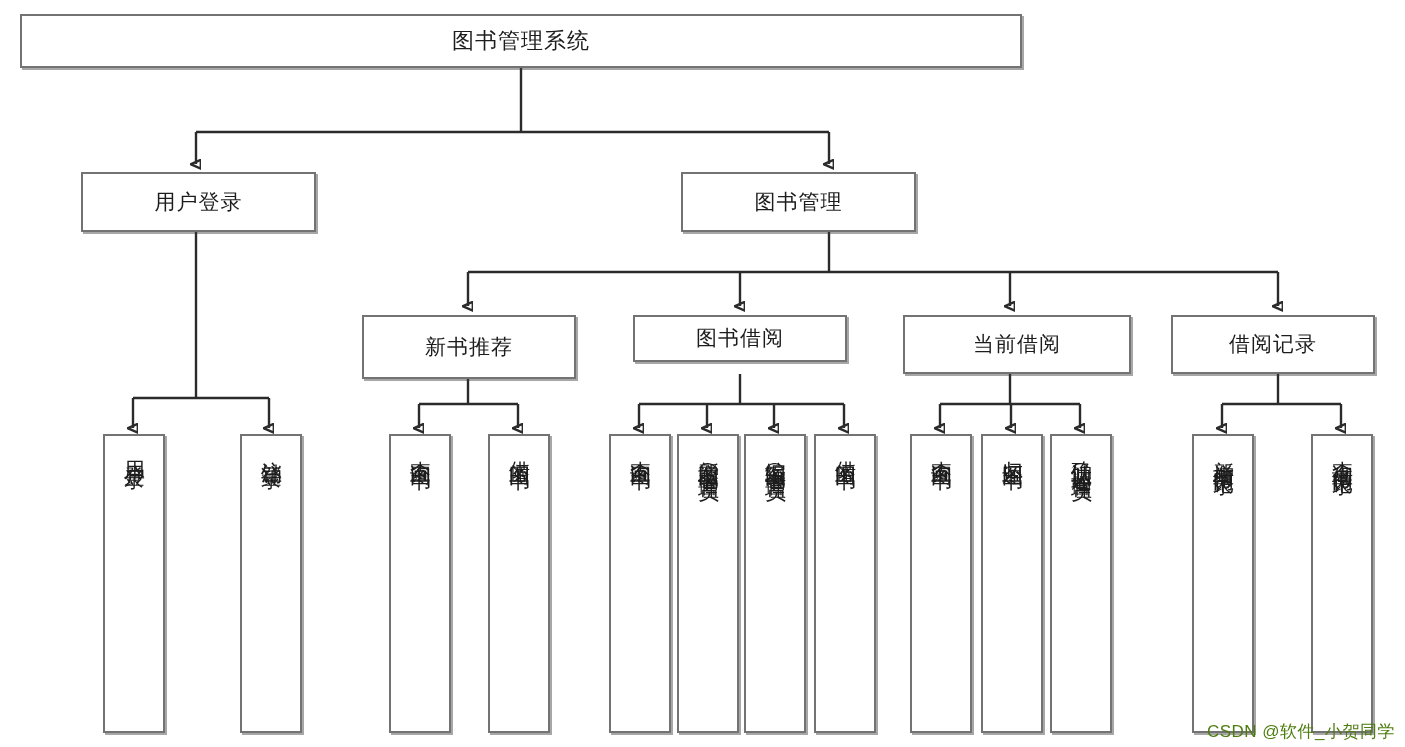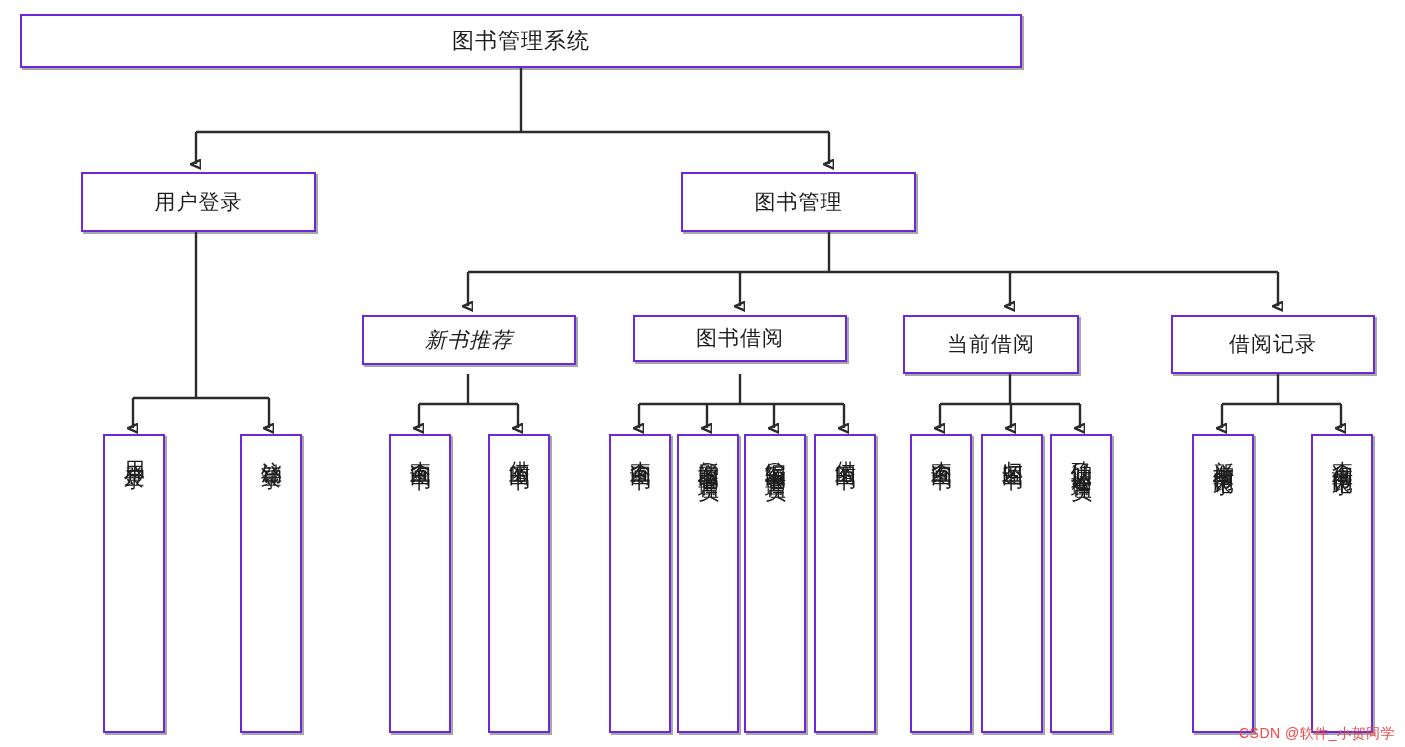--- a/index.html
+++ b/index.html
@@ -13,21 +13,21 @@
     width:1405px;
     height:747px;
     background:#ffffff;
     overflow:hidden;
   }
   
   .node{
     position:absolute;
     box-sizing:border-box;
     background:#ffffff;
-    border:2px solid #6d28d9;
+    border:2px solid #737373;
     display:flex;
     align-items:center;
     justify-content:center;
     box-shadow:2px 2px 0 rgba(60,60,60,.45);
   }
   .node .label{
     font-size:21px;
     line-height:1.25;
     letter-spacing:1px;
     color:#1c1c1c;
@@ -62,22 +62,22 @@
     stroke:#2b2b2b;
     stroke-width:2.4;
     fill:none;
   }
   .arrow-head{fill:#2b2b2b;stroke:none;}
   
   #watermark{
     position:absolute;
     right:10px;
     bottom:4px;
-    font-size:14px;
-    color:#ef4444;
+    font-size:17px;
+    color:#4d7c0f;
     letter-spacing:.5px;
     white-space:nowrap;
     user-select:none;
   }
 </style>
 </head>
 <body>
 
 <div id="canvas">
 
@@ -134,29 +134,29 @@
   </div>
 
   <div class="node" style="left:81px;top:172px;width:235px;height:60px;">
     <span class="label">用户登录</span>
   </div>
 
   <div class="node" style="left:681px;top:172px;width:235px;height:60px;">
     <span class="label">图书管理</span>
   </div>
 
-  <div class="node" style="left:362px;top:315px;width:214px;height:50px;font-style:italic;">
+  <div class="node" style="left:362px;top:315px;width:214px;height:64px;">
     <span class="label">新书推荐</span>
   </div>
 
   <div class="node" style="left:633px;top:315px;width:214px;height:47px;">
     <span class="label">图书借阅</span>
   </div>
 
-  <div class="node" style="left:903px;top:315px;width:176px;height:59px;">
+  <div class="node" style="left:903px;top:315px;width:228px;height:59px;">
     <span class="label">当前借阅</span>
   </div>
 
   <div class="node" style="left:1171px;top:315px;width:204px;height:59px;">
     <span class="label">借阅记录</span>
   </div>
 
   <div class="node vertical" style="left:103px;top:434px;width:62px;height:299px;">
     <span class="label">用户登录</span>
   </div>

